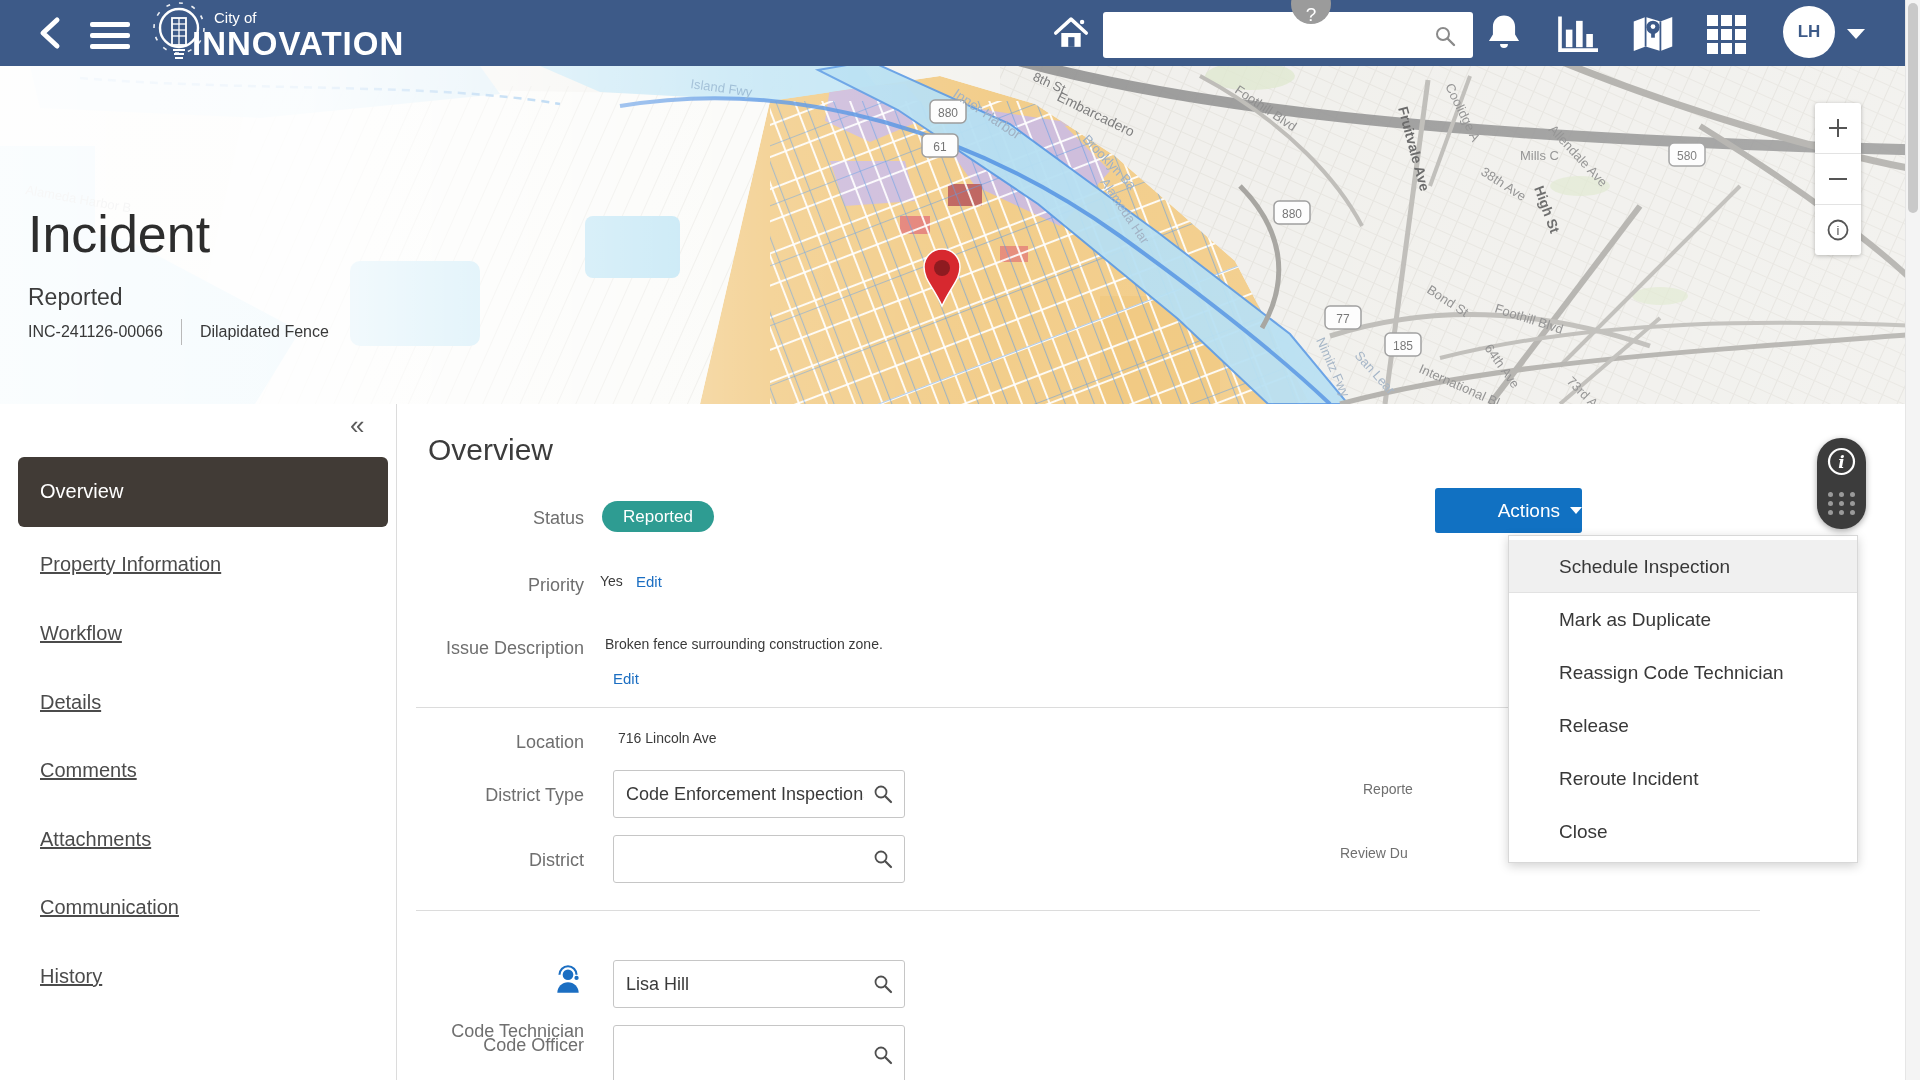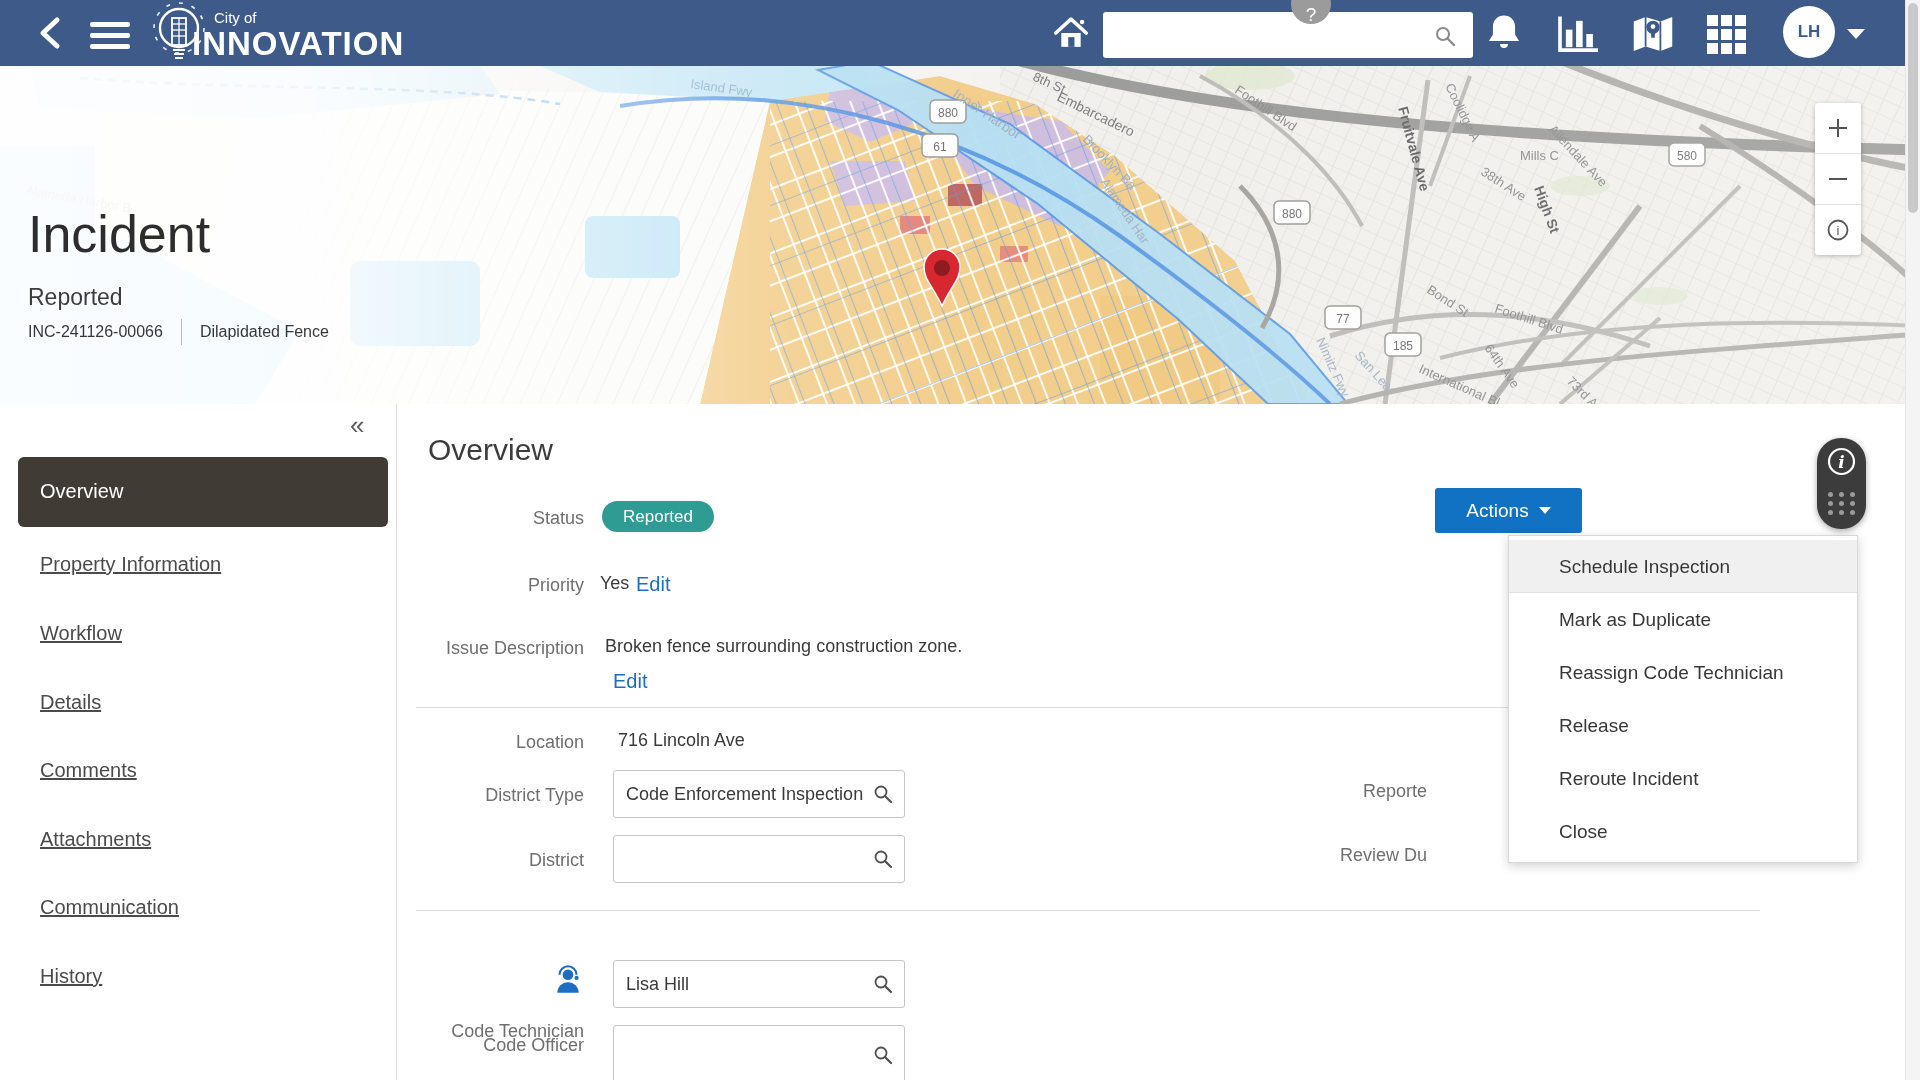--- a/index.html
+++ b/index.html
@@ -33,32 +33,32 @@
   .pin{left:920px;top:248px;z-index:4;}
   
   .bodybg{left:0;top:404px;width:1920px;height:676px;background:#ffffff;z-index:10;}
   .vdivider{left:396px;top:404px;width:1px;height:676px;background:#dcdcdc;z-index:11;}
   .collapse{left:350px;top:412px;font-size:26px;color:#5c5c5c;z-index:12;line-height:1;}
   .navsel{left:18px;top:457px;width:370px;height:70px;background:#413b36;border-radius:6px;z-index:12;}
   .navsel span{position:absolute;left:22px;top:23px;color:#ffffff;font-size:20px;}
   .navitem{left:40px;color:#4b4b4b;font-size:20px;z-index:12;text-decoration:underline;}
   .h2{left:428px;top:433px;font-size:30px;color:#3c3c3c;z-index:12;}
   .flabel{left:330px;width:254px;text-align:right;font-size:18px;color:#6f6f6f;z-index:12;}
-  .fvalue{font-size:18px;color:#3a3a3a;z-index:12;}
-  .link{font-size:20px;color:#1b6ec2;z-index:13;cursor:pointer;}
+  .fvalue{font-size:14px;color:#3a3a3a;z-index:12;}
+  .link{font-size:15px;color:#1b6ec2;z-index:13;cursor:pointer;}
   .badge{left:602px;top:501px;height:31px;line-height:31px;padding:0 21px;border-radius:16px;
     background:#2e9c92;color:#ffffff;font-size:17px;z-index:12;}
   .hr{height:1px;background:#dcdcdc;z-index:12;}
   .fieldwrap{z-index:12;}
   .field{width:292px;height:48px;border:1px solid #c6c6c6;border-radius:3px;background:#fff;
     font-size:18px;color:#3a3a3a;padding:0 40px 0 12px;box-sizing:border-box;outline:none;
     font-family:"Liberation Sans",sans-serif;}
   .mag{position:absolute;right:12px;top:14px;}
   .actions-btn{left:1435px;top:488px;width:147px;height:45px;background:#1171c2;border-radius:3px;z-index:40;
-    display:flex;align-items:center;justify-content:center;gap:10px;color:#ffffff;font-size:19px;cursor:pointer;}
+    display:flex;align-items:center;justify-content:flex-end;gap:10px;color:#ffffff;font-size:19px;cursor:pointer;}
   .menu{left:1508px;top:535px;width:348px;background:#ffffff;border:1px solid #d8d8d8;z-index:41;
     box-shadow:0 3px 10px rgba(0,0,0,.18);padding:4px 0;}
   .menu-item{height:53px;line-height:53px;padding-left:50px;font-size:19px;color:#383838;cursor:pointer;}
   .menu-item.hl{background:#f0f0f0;border-bottom:1px solid #e2e2e2;box-sizing:border-box;}
   .widget{left:1817px;top:438px;width:49px;height:91px;background:#3c3c3c;border-radius:24px;z-index:50;
     box-shadow:0 2px 6px rgba(0,0,0,.35);}
   .dots{position:absolute;left:11px;top:54px;display:grid;grid-template-columns:repeat(3,5px);
     grid-gap:4px 6px;}
   .dots i{width:5px;height:5px;border-radius:50%;background:#9a9a9a;}
   .scroll-track{left:1905px;top:0;width:15px;height:1080px;background:#f4f4f4;border-left:1px solid #e6e6e6;z-index:70;}

